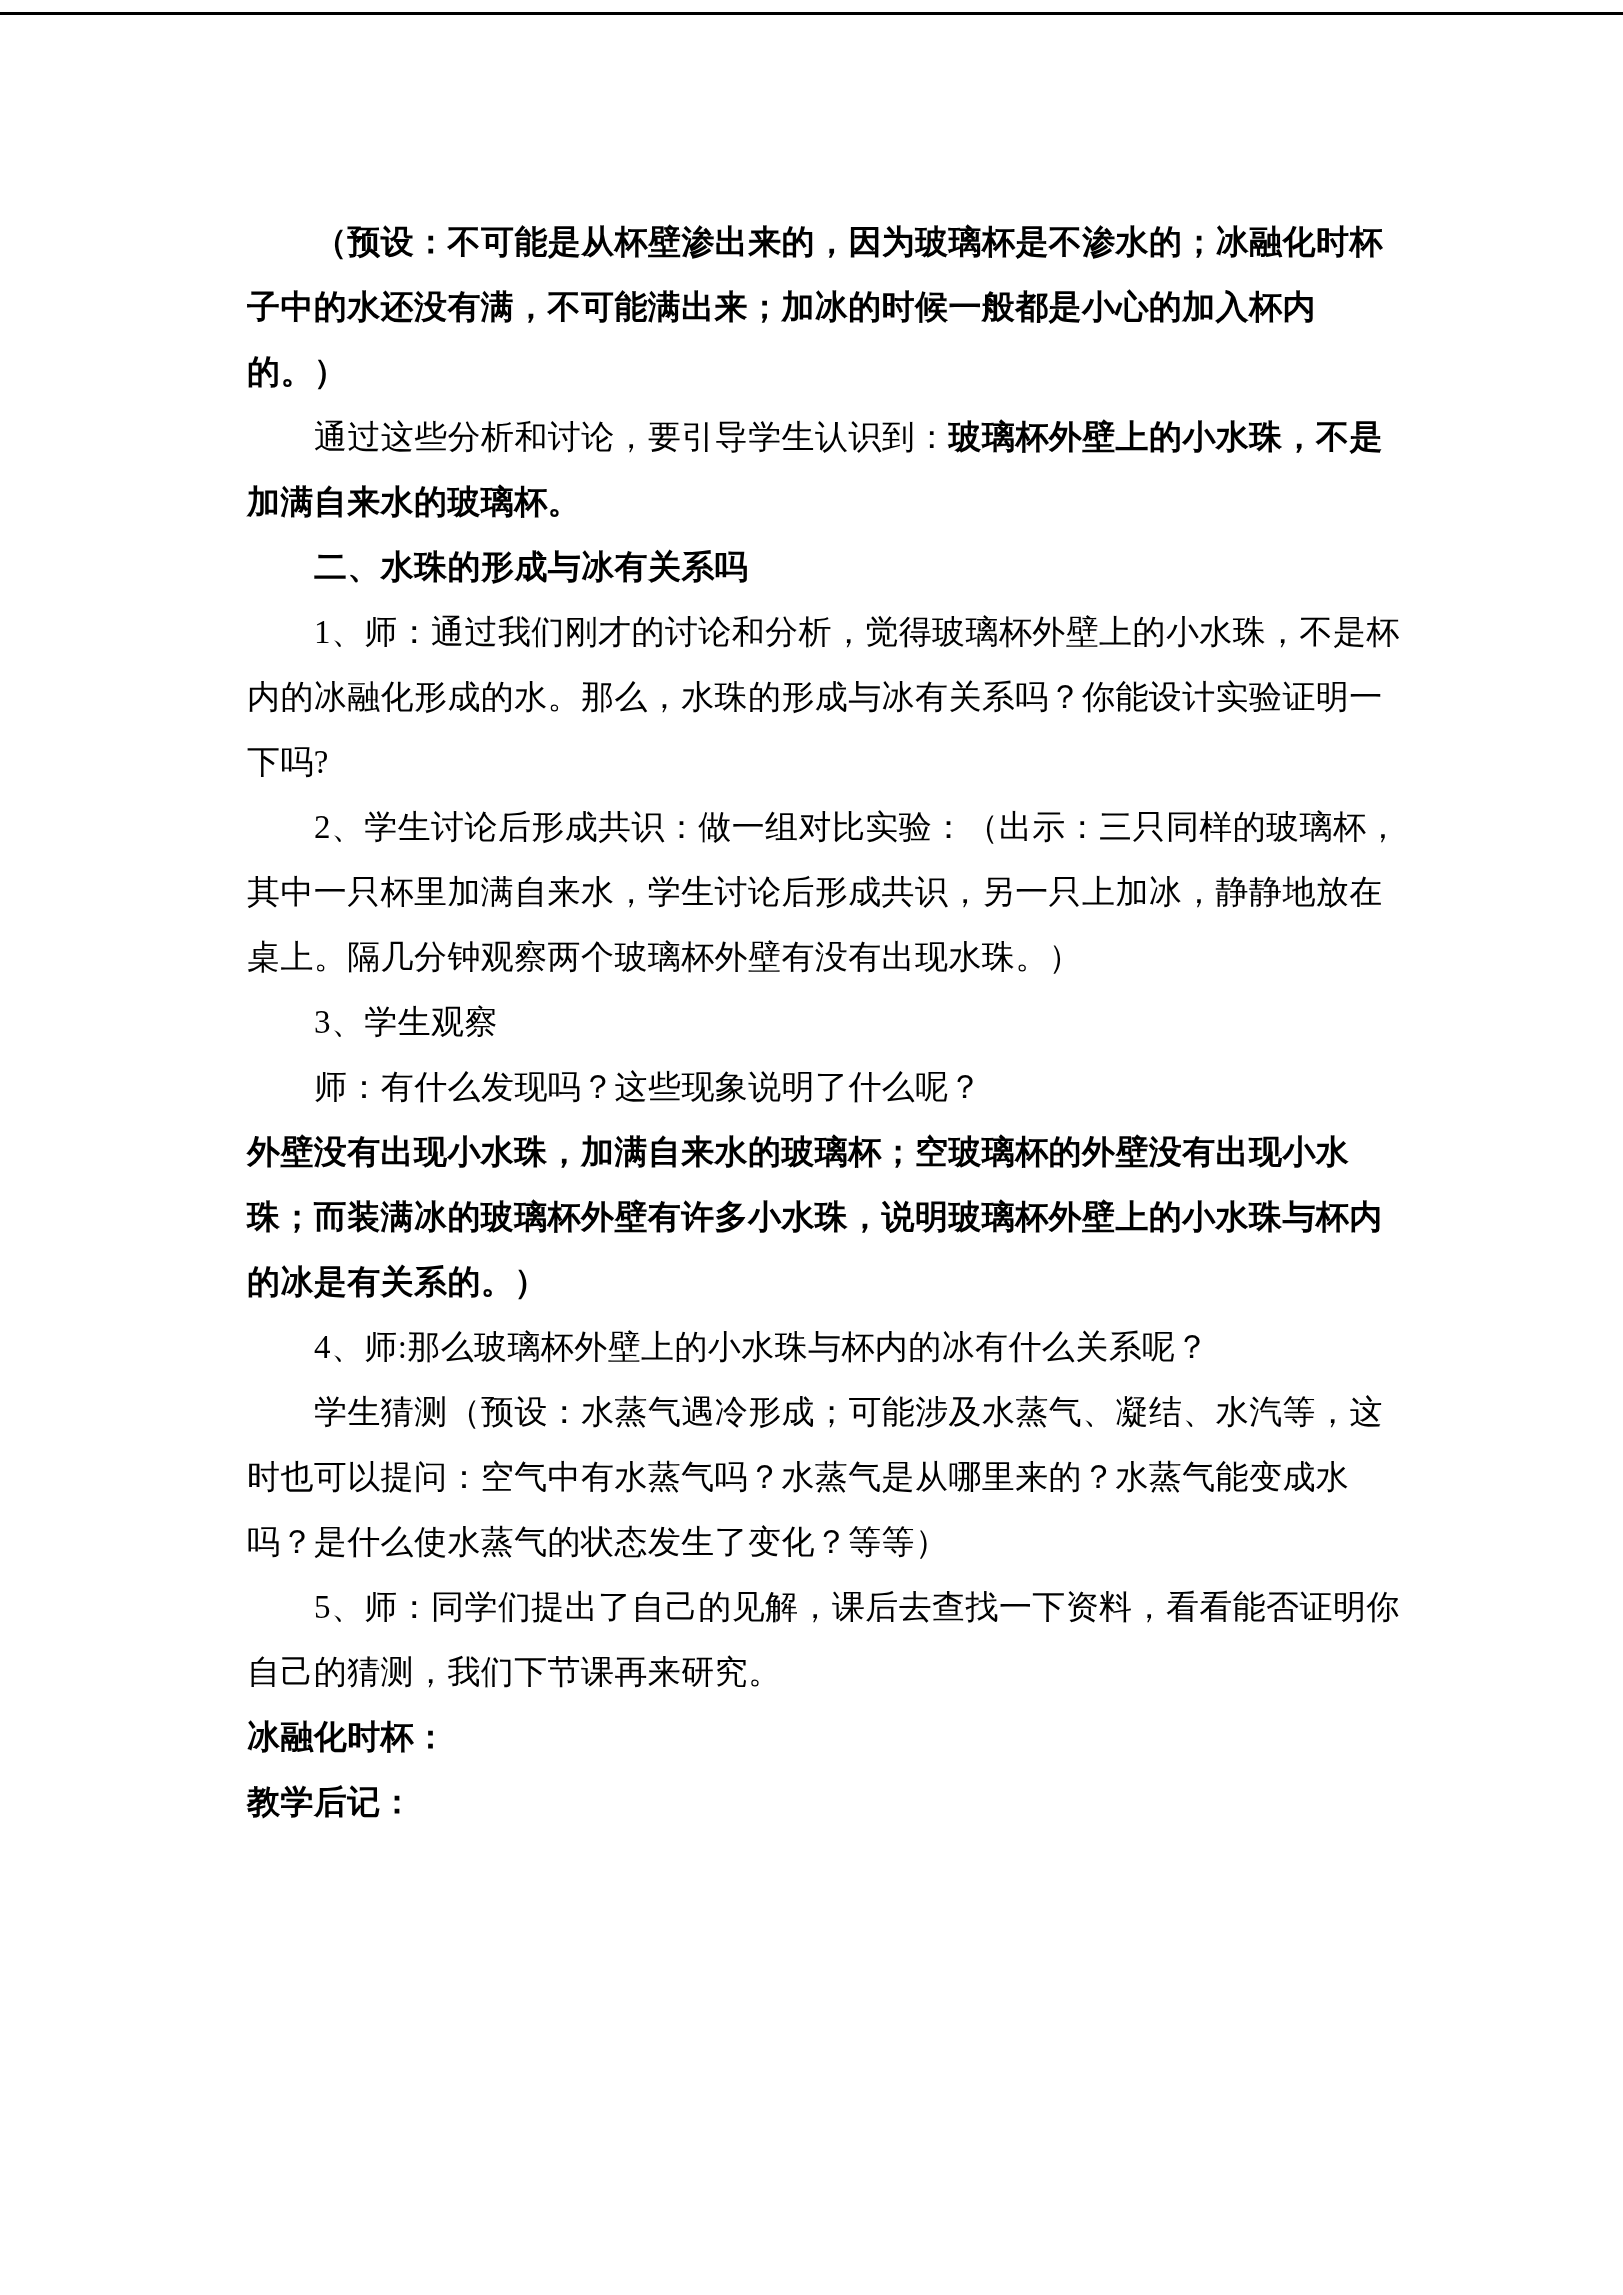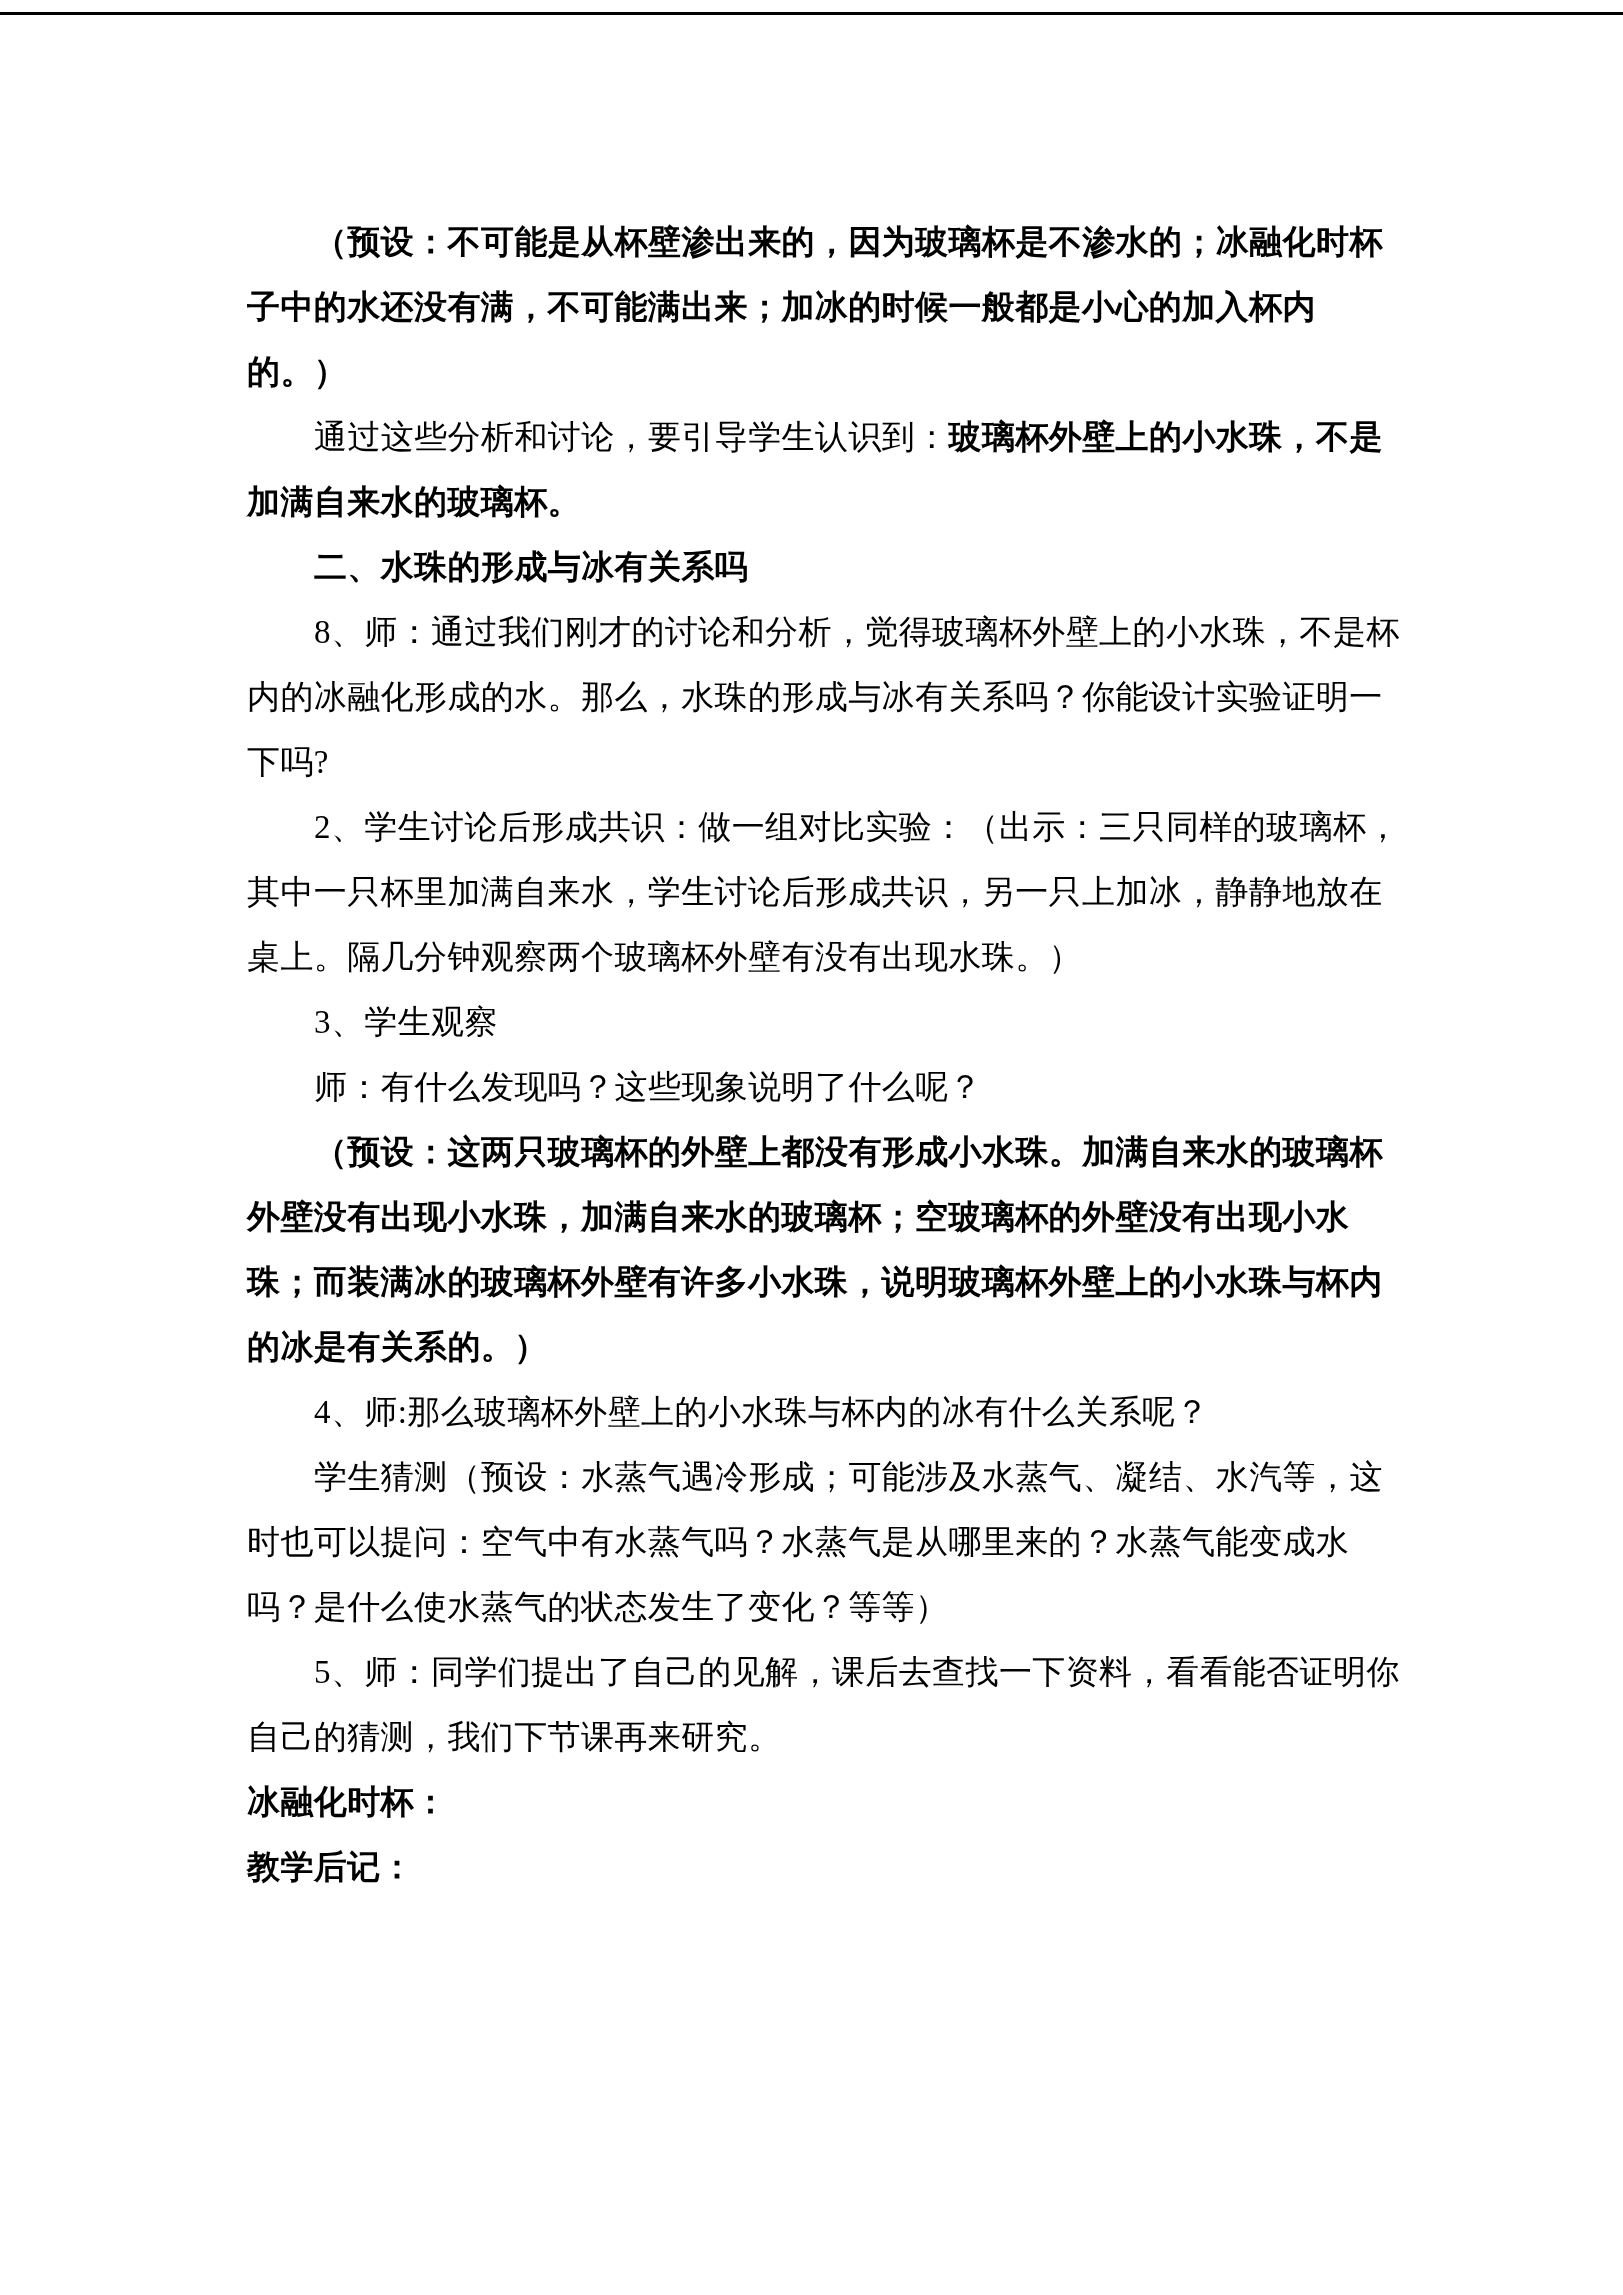--- a/index.html
+++ b/index.html
@@ -49,29 +49,28 @@
 
 <div class="page">
   <div class="top-edge"></div>
   <div class="doc" id="doc">
       <div class="line indent"><span class="run bold">（预设：不可能是从杯壁渗出来的，因为玻璃杯是不渗水的；冰融化时杯</span></div>
       <div class="line"><span class="run bold">子中的水还没有满，不可能满出来；加冰的时候一般都是小心的加入杯内</span></div>
       <div class="line"><span class="run bold">的。）</span></div>
       <div class="line indent"><span class="run">通过这些分析和讨论，要引导学生认识到：</span><span class="run bold">玻璃杯外壁上的小水珠，不是</span></div>
       <div class="line"><span class="run bold">加满自来水的玻璃杯。</span></div>
       <div class="line indent"><span class="run bold">二、水珠的形成与冰有关系吗</span></div>
-      <div class="line indent"><span class="run">8、师：通过我们刚才的讨论和分析，觉得玻璃杯外壁上的小水珠，不是杯</span></div>
+      <div class="line indent"><span class="run">1、师：通过我们刚才的讨论和分析，觉得玻璃杯外壁上的小水珠，不是杯</span></div>
       <div class="line"><span class="run">内的冰融化形成的水。那么，水珠的形成与冰有关系吗？你能设计实验证明一</span></div>
       <div class="line"><span class="run">下吗?</span></div>
       <div class="line indent"><span class="run">2、学生讨论后形成共识：做一组对比实验：（出示：三只同样的玻璃杯，</span></div>
       <div class="line"><span class="run">其中一只杯里加满自来水，学生讨论后形成共识，另一只上加冰，静静地放在</span></div>
       <div class="line"><span class="run">桌上。隔几分钟观察两个玻璃杯外壁有没有出现水珠。）</span></div>
       <div class="line indent"><span class="run">3、学生观察</span></div>
       <div class="line indent"><span class="run">师：有什么发现吗？这些现象说明了什么呢？</span></div>
-      <div class="line indent"><span class="run bold">（预设：这两只玻璃杯的外壁上都没有形成小水珠。加满自来水的玻璃杯</span></div>
       <div class="line"><span class="run bold">外壁没有出现小水珠，加满自来水的玻璃杯；空玻璃杯的外壁没有出现小水</span></div>
       <div class="line"><span class="run bold">珠；而装满冰的玻璃杯外壁有许多小水珠，说明玻璃杯外壁上的小水珠与杯内</span></div>
       <div class="line"><span class="run bold">的冰是有关系的。）</span></div>
       <div class="line indent"><span class="run">4、师:那么玻璃杯外壁上的小水珠与杯内的冰有什么关系呢？</span></div>
       <div class="line indent"><span class="run">学生猜测（预设：水蒸气遇冷形成；可能涉及水蒸气、凝结、水汽等，这</span></div>
       <div class="line"><span class="run">时也可以提问：空气中有水蒸气吗？水蒸气是从哪里来的？水蒸气能变成水</span></div>
       <div class="line"><span class="run">吗？是什么使水蒸气的状态发生了变化？等等）</span></div>
       <div class="line indent"><span class="run">5、师：同学们提出了自己的见解，课后去查找一下资料，看看能否证明你</span></div>
       <div class="line"><span class="run">自己的猜测，我们下节课再来研究。</span></div>
       <div class="line"><span class="run bold">冰融化时杯：</span></div>

